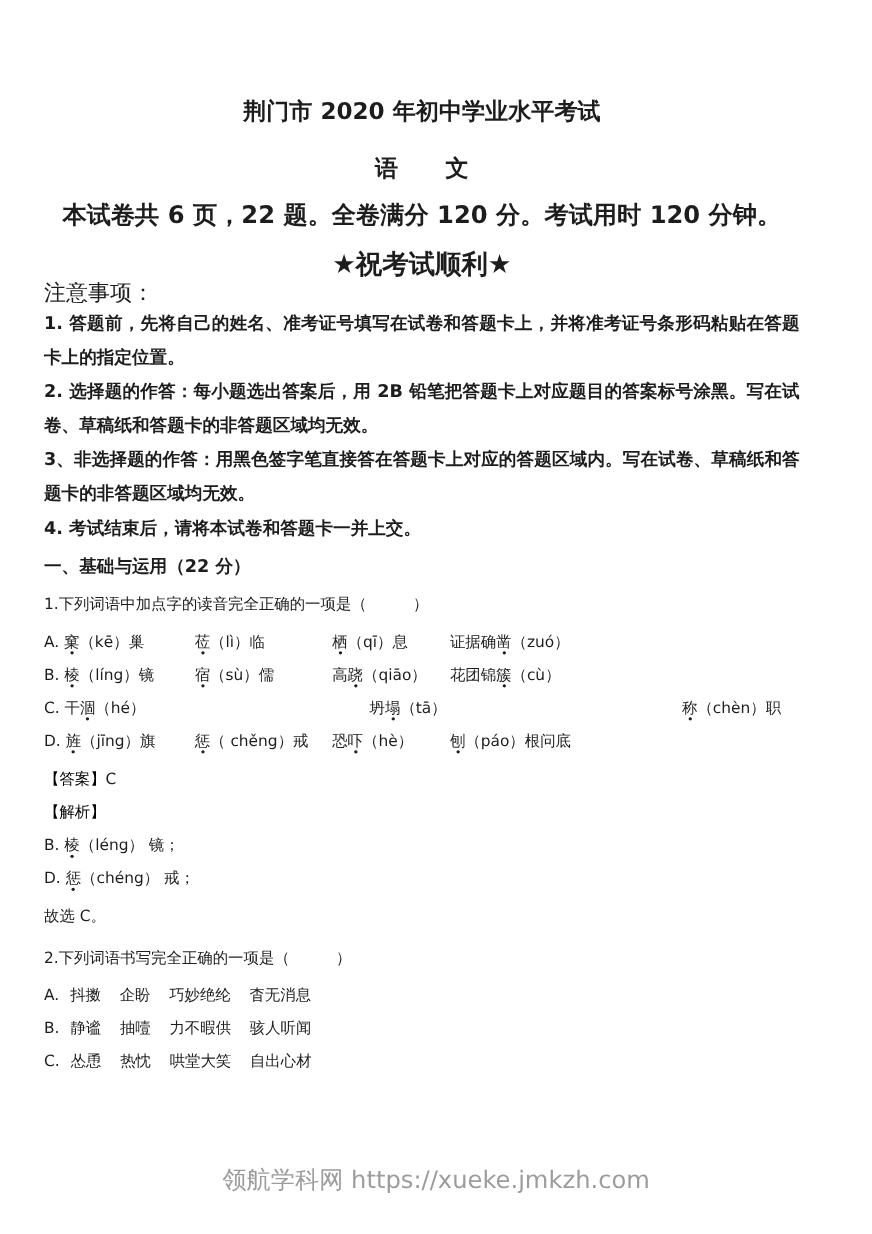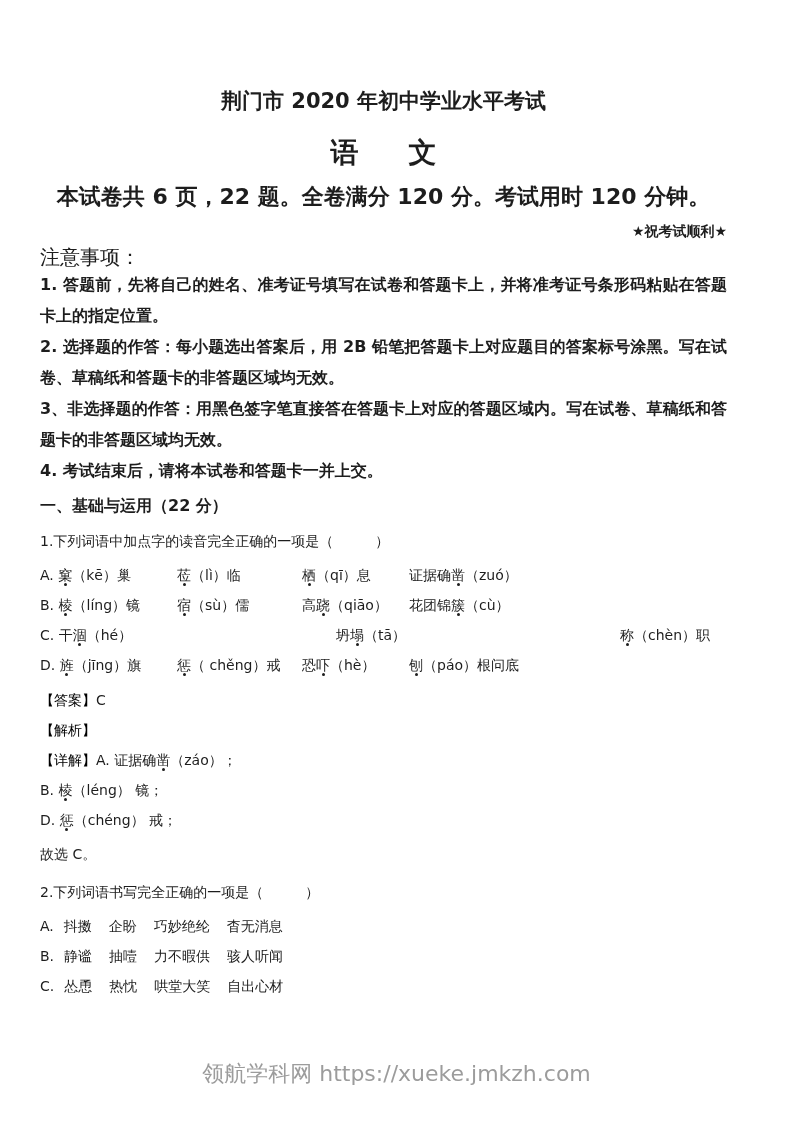--- a/index.html
+++ b/index.html
@@ -9,24 +9,24 @@
     width:793px; height:1122px;
     background:#ffffff;
     font-family:"DejaVu Sans","Liberation Sans",sans-serif;
     color:#1d1d1d;
     overflow:hidden;
     margin:0 auto;
   }
   .content { padding:88px 66px 0 40px; }
 
   .title   { font-size:21px; font-weight:700; text-align:center; line-height:26px; }
-  .subject { font-size:28px; font-weight:700; text-align:center; line-height:26px; margin-top:26px;
+  .subject { font-size:21px; font-weight:700; text-align:center; line-height:26px; margin-top:26px;
              letter-spacing:11px; padding-left:11px; }
   .info    { font-size:22px; font-weight:700; text-align:center; line-height:28px; margin-top:17px; }
-  .wish    { font-size:14px; font-weight:700; text-align:right; line-height:27px; margin-top:7px; }
+  .wish    { font-size:24px; font-weight:700; text-align:center; line-height:27px; margin-top:16px; }
 
   .notice-heading { font-size:20px; font-weight:400; line-height:24px; }
   .notice-item    { font-size:16px; font-weight:700; line-height:31px; text-align:justify; }
 
   .section-heading { font-size:16px; font-weight:700; line-height:24px; margin-top:8px; }
 
   .stem { font-size:14px; line-height:22px; margin-top:12px; }
 
   .opt-table { margin-top:8px; font-size:14px; }
   .opt-row   { display:flex; line-height:30px;justify-content:space-between; }
@@ -107,23 +107,20 @@
           <span class="c4"><span class="dot-under">刨</span>（páo）根问底</span>
         </div>
       </div>
 
       <p class="ans-line first">
         <span class="tag">【答案】</span><span>C</span>
       </p>
       <p class="ans-line">
         <span class="tag">【解析】</span>
       </p>
-      <p class="ans-line">
-        <span class="tag">【详解】</span><span>A. 证据确<span class="dot-under">凿</span>（záo）；</span>
-      </p>
       <p class="ans-line">B. <span class="dot-under">棱</span>（léng） 镜；</p>
       <p class="ans-line">D. <span class="dot-under">惩</span>（chéng） 戒；</p>
       <p class="ans-line conclusion">故选 C。</p>
     </section>
 
     <section>
       <p class="stem">2.下列词语书写完全正确的一项是（　　　）</p>
 
       <div class="opt-table">
         <div class="q2-row">

